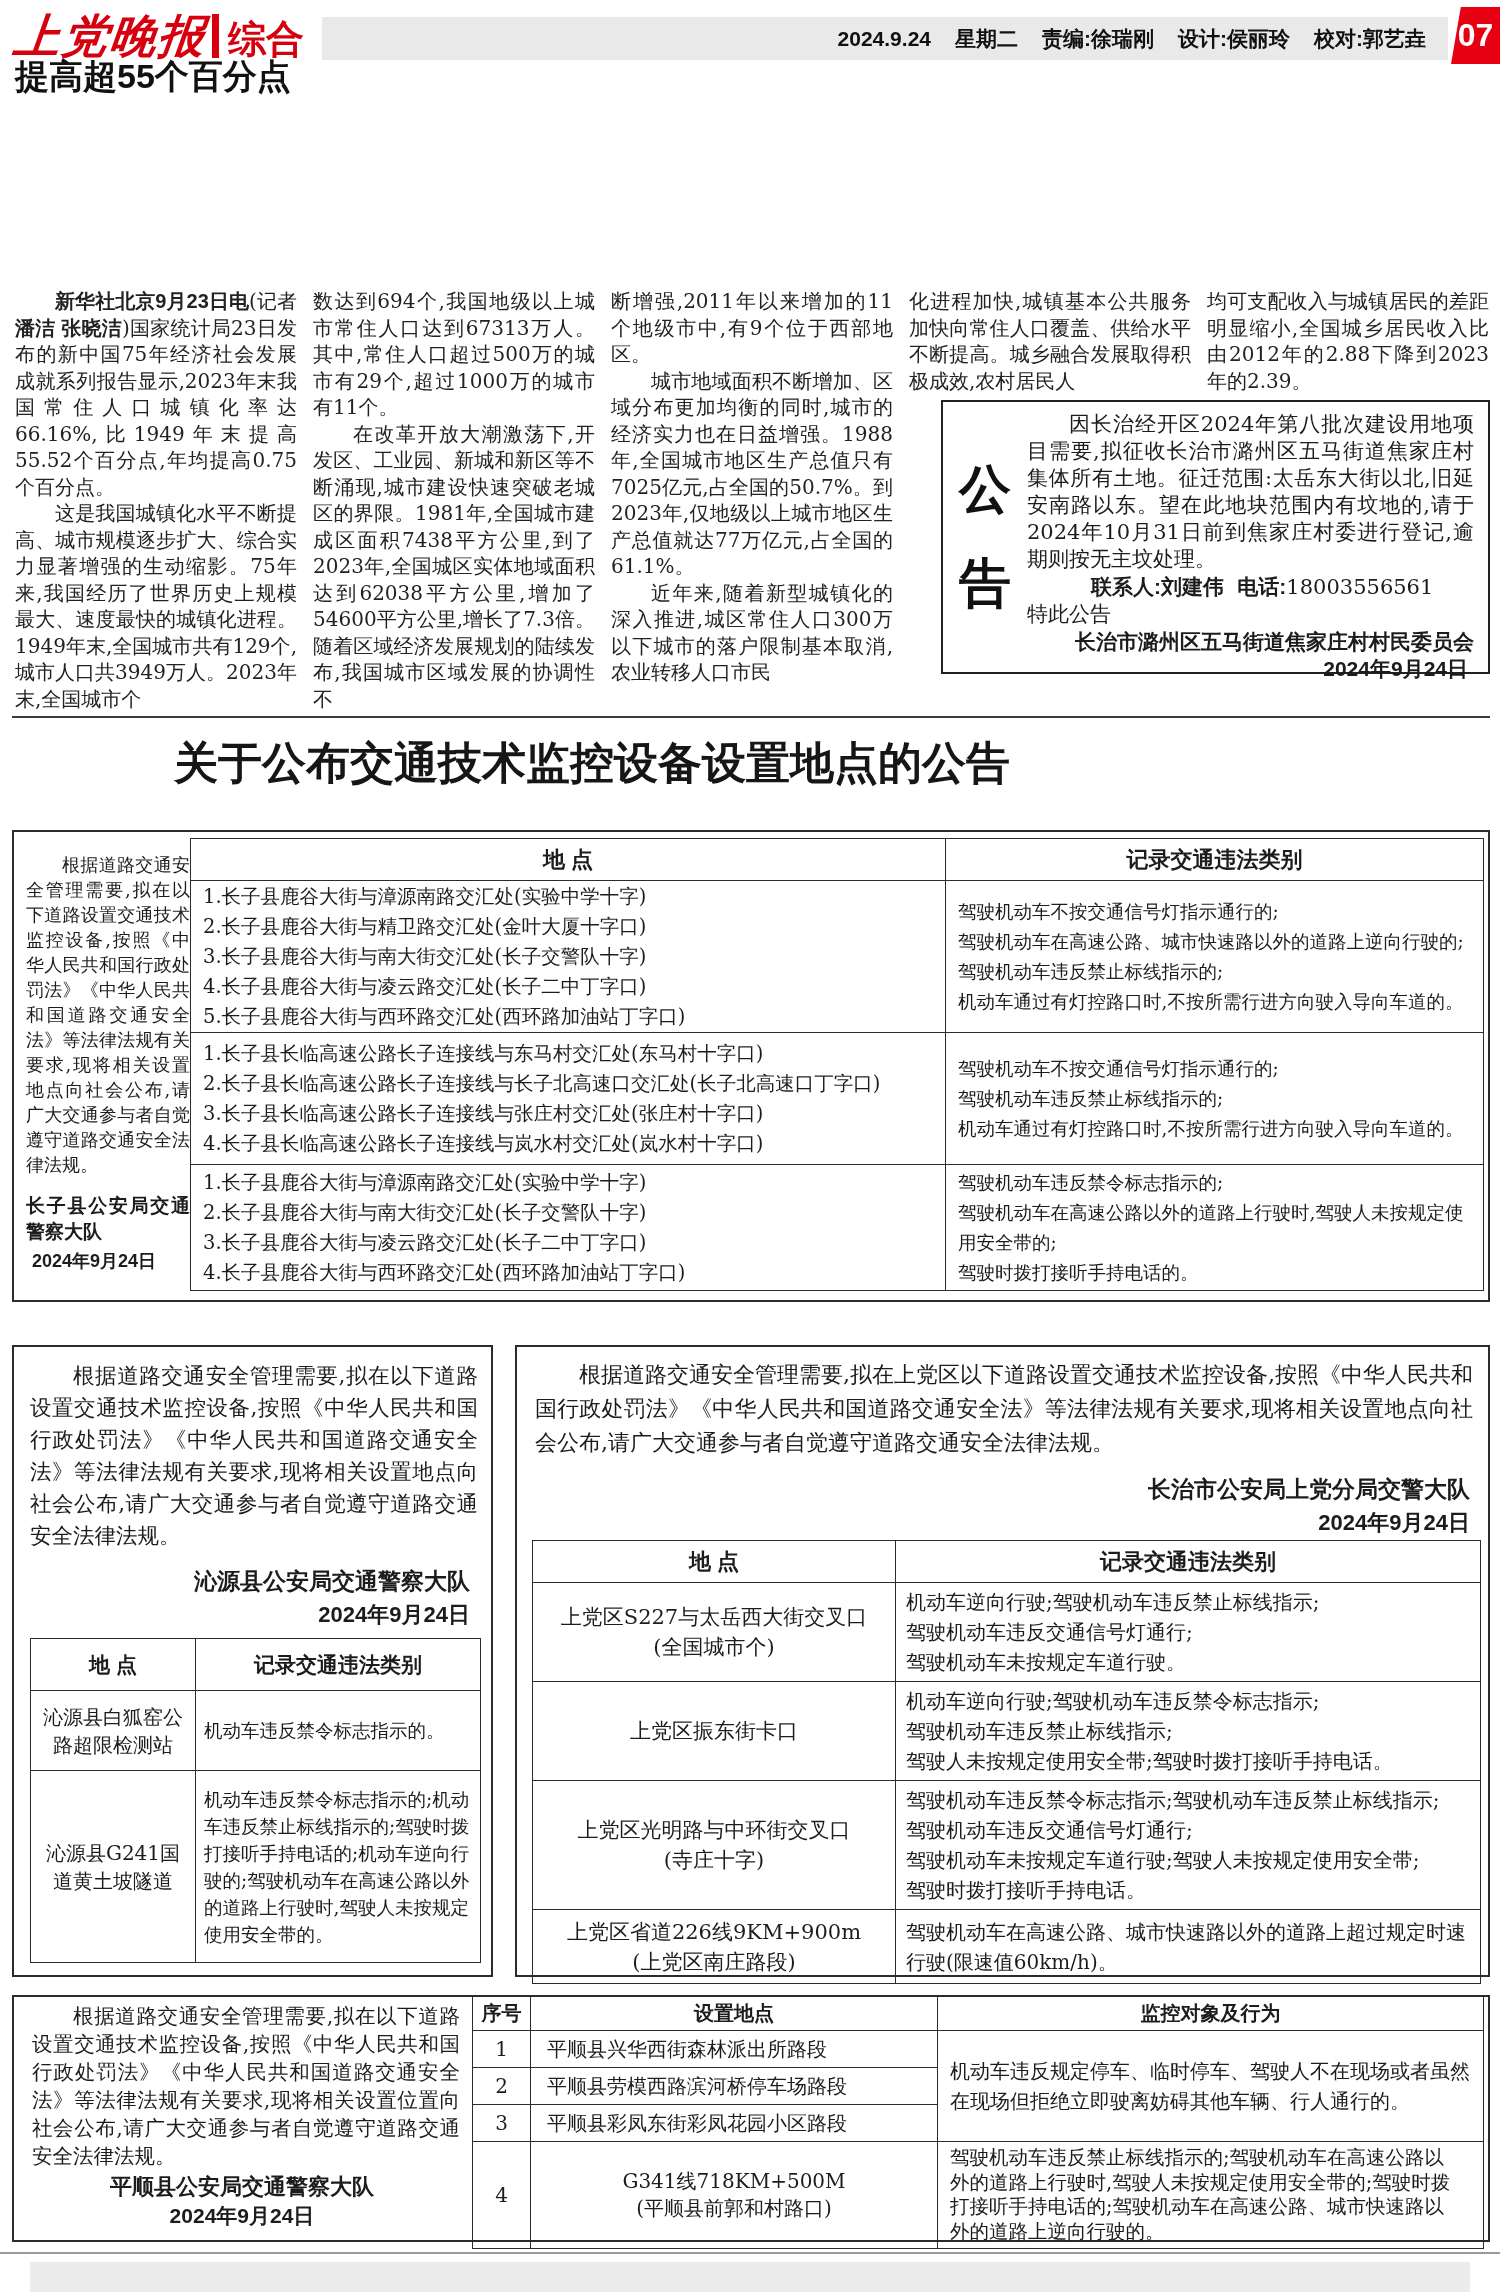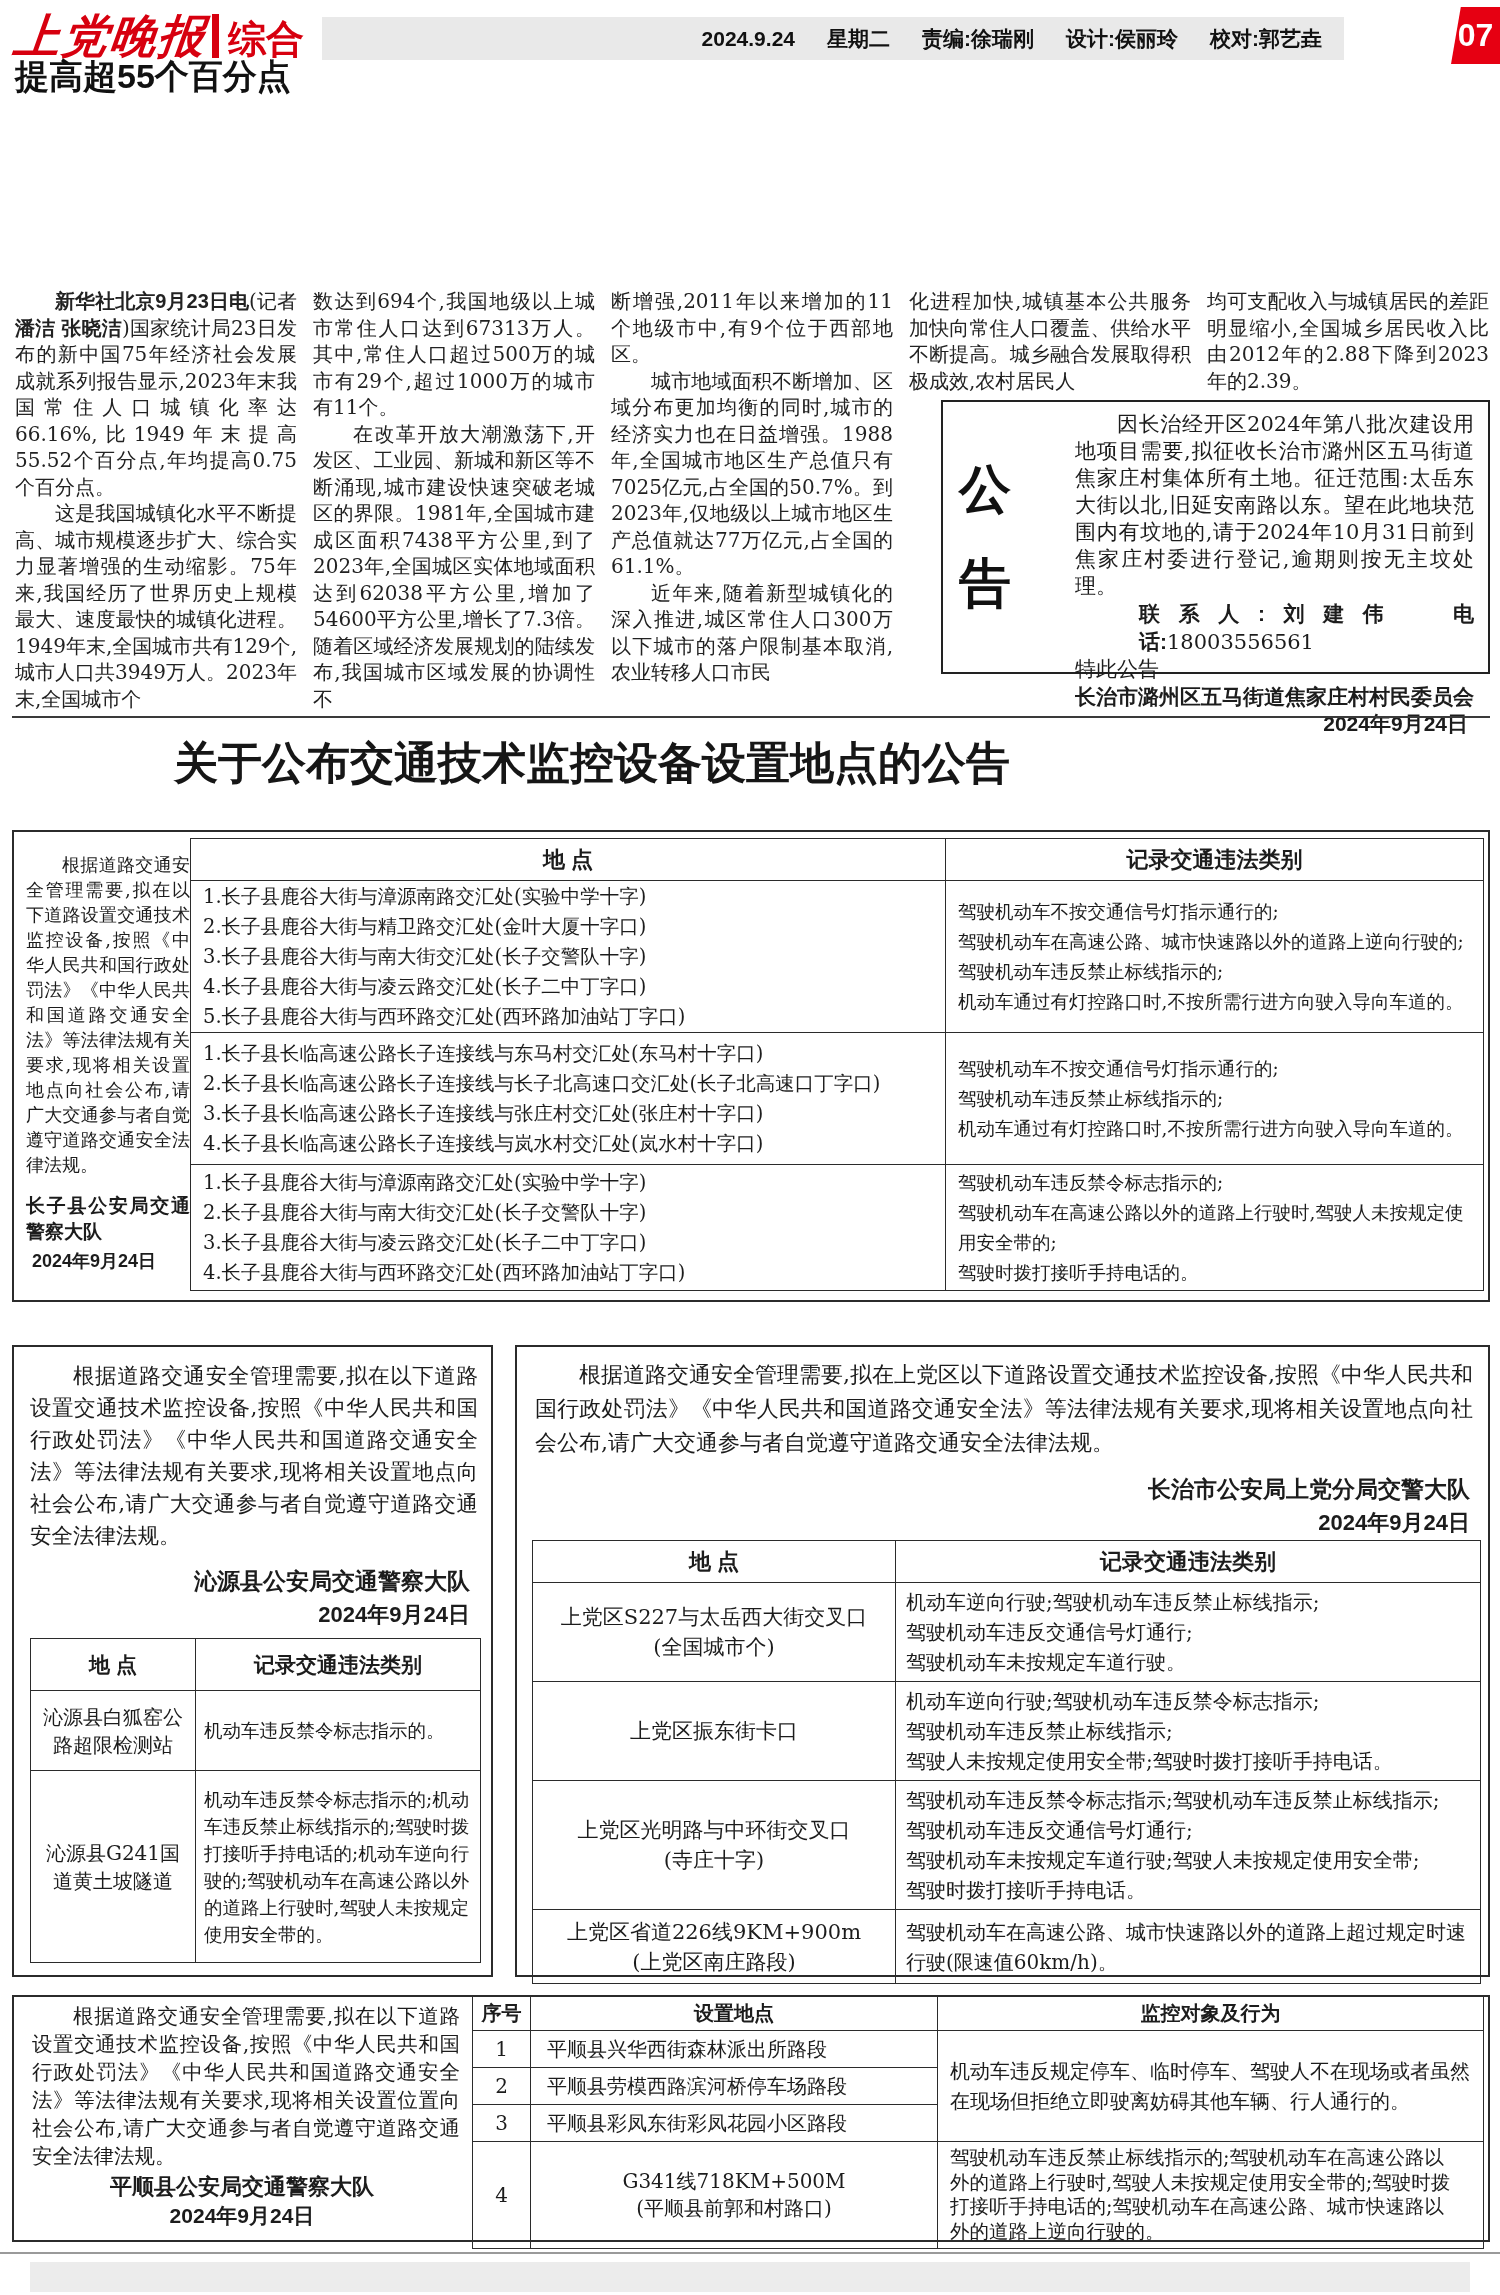--- a/index.html
+++ b/index.html
@@ -3,41 +3,41 @@
 <meta charset="utf-8">
 <style>
   html,body{margin:0;padding:0;background:#fff;}
   #page{position:relative;width:1500px;height:2295px;background:#fff;color:#1c1c1c;overflow:hidden;
         font-family:"DejaVu Serif",serif;}
   
   .logo{position:absolute;left:14px;top:6px;font-family:"DejaVu Serif",serif;font-style:italic;
         font-weight:900;font-size:46px;color:#d7000f;letter-spacing:2px;transform:skewX(-6deg);}
   .logo-bar{position:absolute;left:212px;top:14px;width:7px;height:44px;background:#d7000f;}
   .section-name{position:absolute;left:228px;top:14px;font:900 38px "Liberation Sans",sans-serif;color:#d7000f;}
-  .date-band{position:absolute;left:322px;top:17px;width:1022px;height:43px;background:#e9e9e9;
-        display:flex;align-items:center;justify-content:flex-end;gap:32px;padding-right:22px;
+  .date-band{position:absolute;left:322px;top:17px;width:1126px;height:43px;background:#e9e9e9;
+        display:flex;align-items:center;justify-content:flex-end;gap:24px;padding-right:22px;
         box-sizing:border-box;font:bold 21px "Liberation Sans",sans-serif;color:#111;}
   .page-badge{position:absolute;left:1451px;top:7px;width:49px;height:57px;background:#e60012;color:#fff;
         display:flex;align-items:center;justify-content:center;font:bold 32px "Liberation Sans",sans-serif;
         clip-path:polygon(20% 0,100% 0,100% 100%,0 100%);}
   
   .kicker{position:absolute;left:15px;top:54px;font:900 34px "Liberation Sans",sans-serif;color:#111;}
   .headline{position:absolute;left:0;top:94px;width:1500px;text-align:center;
         font:900 76px "Liberation Sans",sans-serif;color:#1a1a1a;letter-spacing:1px;white-space:nowrap;}
   .col{position:absolute;top:288px;width:282px;font-size:20px;line-height:26.5px;text-align:justify;color:#222;}
   #col1{left:15px;} #col2{left:313px;} #col3{left:611px;} #col4{left:909px;} #col5{left:1207px;}
   .col p{margin:0;}
   .col p.ind{text-indent:2em;}
   .col b{font-family:"Liberation Sans",sans-serif;}
   
   #notice-box{position:absolute;left:941px;top:400px;width:549px;height:274px;border:2px solid #222;
         box-sizing:border-box;display:flex;}
   .notice-side{width:84px;display:flex;flex-direction:column;align-items:center;justify-content:center;
         gap:24px;font:900 52px "Liberation Sans",sans-serif;color:#111;}
-  .notice-content{flex:1;padding:9px 14px 0 0;font-size:21px;line-height:27px;text-align:justify;margin-left:48px;}
+  .notice-content{flex:1;padding:9px 14px 0 0;font-size:21px;line-height:27px;text-align:justify;}
   .notice-content p{margin:0;}
   .notice-body{text-indent:2em;}
   .notice-contact{padding-left:64px;}
   .notice-contact b{font-family:"Liberation Sans",sans-serif;}
   .notice-signer,.notice-date{text-align:right;font-family:"Liberation Sans",sans-serif;font-weight:bold;}
   .notice-date{padding-right:6px;}
   
   .rule-1{position:absolute;left:12px;top:716px;width:1478px;height:2px;background:#3a3a3a;}
   .rule-2{position:absolute;left:0;top:2252px;width:1500px;height:2px;background:#9a9a9a;}
   .footer-band{position:absolute;left:30px;top:2262px;width:1440px;height:30px;background:#ececec;}

